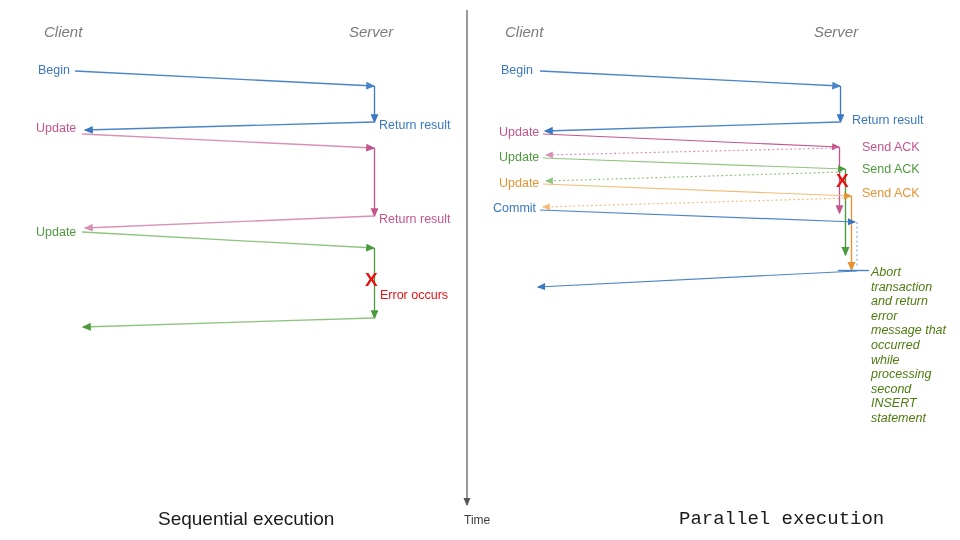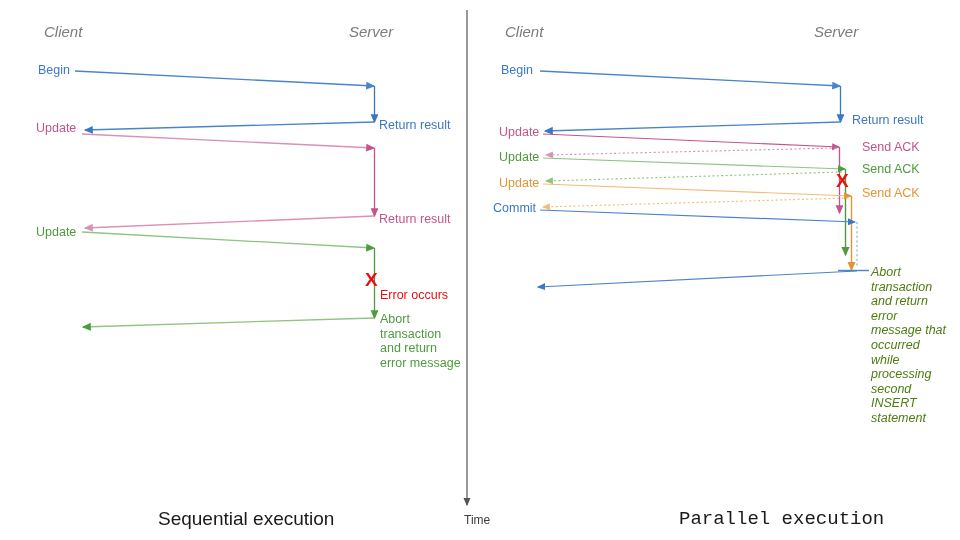--- a/index.html
+++ b/index.html
@@ -104,21 +104,20 @@
   <div class="lbl" style="left:38px;top:63px;color:#3b78c3;">Begin</div>
   <div class="lbl" style="left:36px;top:121px;color:#c4558c;">Update</div>
   <div class="lbl" style="left:36px;top:225px;color:#4e9a3e;">Update</div>
 
   <div class="lbl" style="left:379px;top:118px;color:#3b78c3;">Return result</div>
   <div class="lbl" style="left:379px;top:212px;color:#c4558c;">Return result</div>
 
   <div class="xmark" style="left:365px;top:270px;">X</div>
   <div class="lbl" style="left:380px;top:272px;color:#e8100f;margin-top:16px;">Error occurs</div>
 
-  <div class="multi" style="left:380px;top:312px;color:#4e9a3e;width:85px;">Abort transaction and return error message</div>
 
   <div class="cap" style="left:158px;top:508px;">Sequential execution</div>
 
   <div class="timelbl" style="left:450px;top:513px;margin-left:14px;">Time</div>
 
   <div class="hdr" style="left:505px;top:23px;">Client</div>
   <div class="hdr" style="left:814px;top:23px;">Server</div>
 
   <div class="lbl" style="left:501px;top:63px;color:#3b78c3;">Begin</div>
   <div class="lbl" style="left:499px;top:125px;color:#c4558c;">Update</div>

